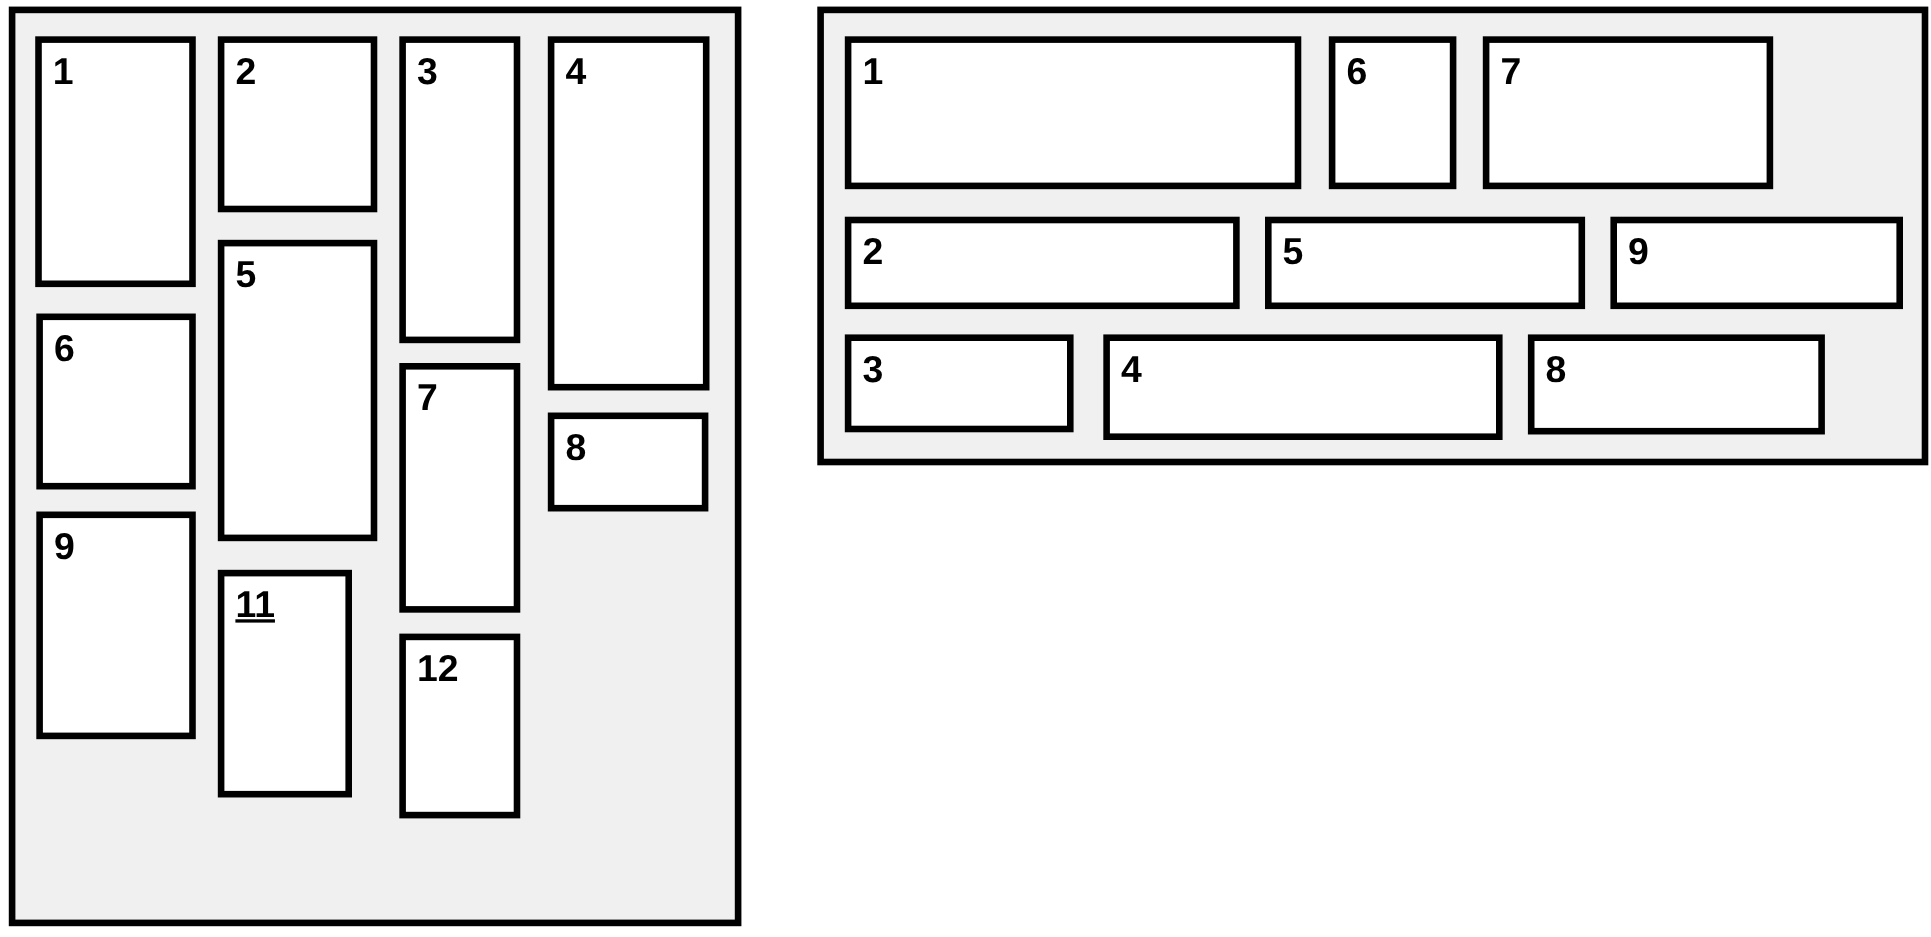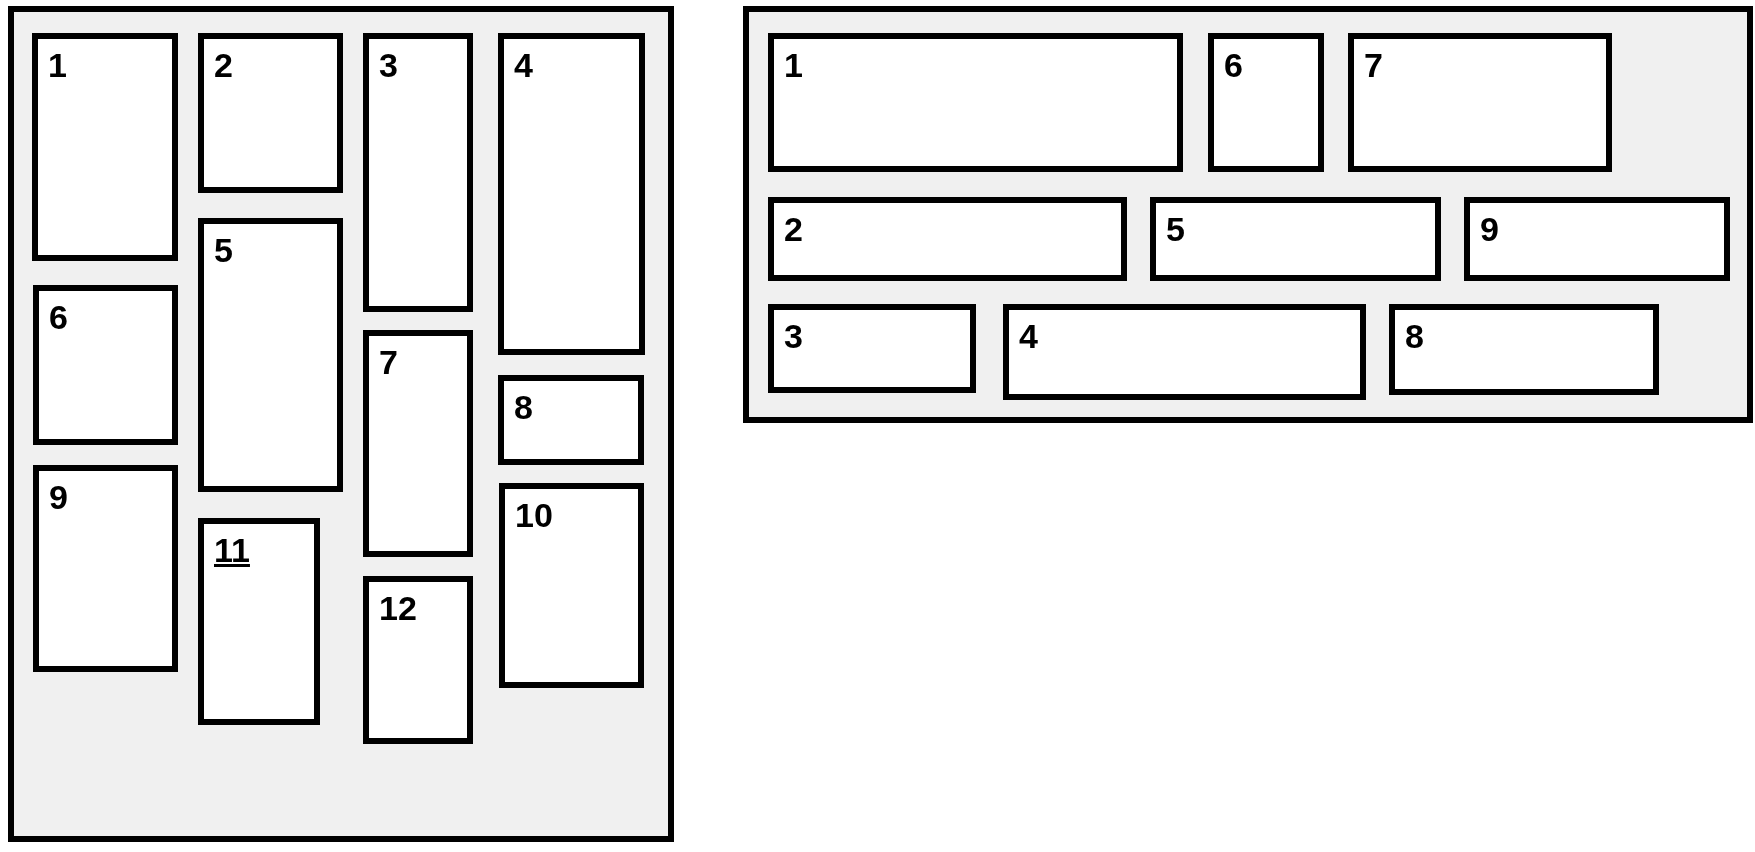--- a/index.html
+++ b/index.html
@@ -65,21 +65,20 @@
   <div class="panel lp"></div>
   <div class="card l1">1</div>
   <div class="card l2">2</div>
   <div class="card l3">3</div>
   <div class="card l4">4</div>
   <div class="card l5">5</div>
   <div class="card l6">6</div>
   <div class="card l7">7</div>
   <div class="card l8">8</div>
   <div class="card l9">9</div>
-  <div class="card l10">10</div>
   <div class="card l11">11</div>
   <div class="card l12">12</div>
 
   <div class="panel rp"></div>
   <div class="card r1">1</div>
   <div class="card r6">6</div>
   <div class="card r7">7</div>
   <div class="card r2">2</div>
   <div class="card r5">5</div>
   <div class="card r9">9</div>

